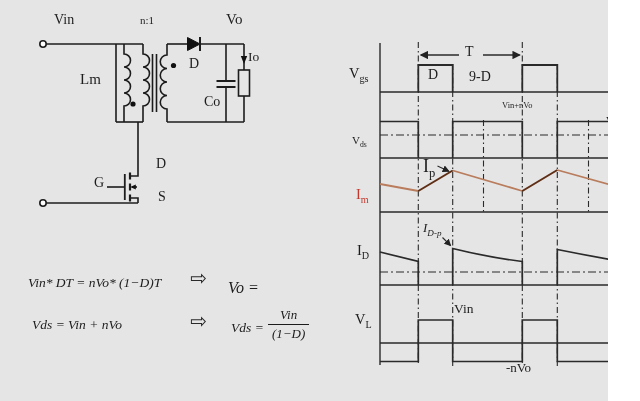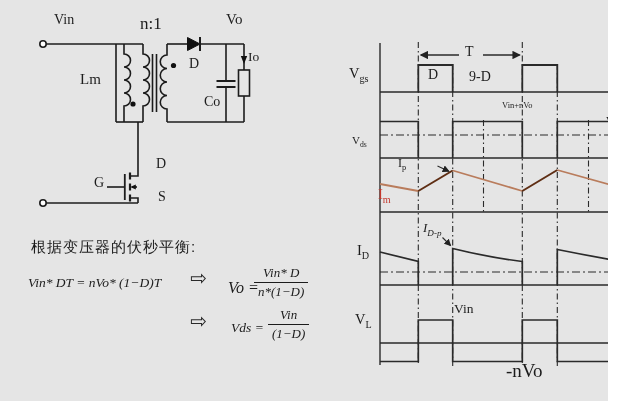--- a/index.html
+++ b/index.html
@@ -4,21 +4,21 @@
 <style>
   html,body{margin:0;padding:0;background:#fff;}
   #stage{
     position:relative;width:608px;height:401px;background:#e5e5e5;overflow:hidden;
     font-family:"Liberation Serif", serif;color:#1c1c1c;
   }
   #stage svg{position:absolute;left:0;top:0;}
   .lbl{position:absolute;white-space:nowrap;line-height:1;color:#1c1c1c;}
   .lbl sub{font-size:0.7em;line-height:1;}
   .ital{font-style:italic;text-align:right;}
-  .red{color:#c3372c;margin-left:22px;}
+  .red{color:#c3372c;}
   .cjk{font-family:"Liberation Sans", sans-serif;letter-spacing:1px;}
   .arrow{font-family:"DejaVu Sans", sans-serif;color:#2a2a2a;}
   .frac{position:absolute;display:inline-block;text-align:center;font-style:italic;}
   .frac .num{display:block;padding:0 4px 1px 4px;}
   .frac .den{display:block;border-top:1.3px solid #1c1c1c;padding:1px 4px 0 4px;}
 </style>
 </head>
 <body>
 
 <div id="stage">
@@ -105,57 +105,53 @@
 
       <path stroke-width="1.7" d="M380 252 L418.3 261.5 V285 M452.7 285 V248.5 Q487 257 522.3 261.5 V285 M557.3 285 V249.5 Q590 256 621.7 261.5"></path>
       <path stroke-width="1.1" stroke-dasharray="8 3 2 3" d="M380 272 H636"></path>
       <path stroke-width="1.1" d="M442.5 237.5 L450.5 245.5" marker-end="url(#ah)"></path>
 
       <path stroke-width="1.7" d="M380 361.5 H418.3 V320 H452.7 V361.5 H522.3 V320 H557.3 V361.5 H636"></path>
     </g>
   </svg>
 
   <span class="lbl" style="left:54px;top:13px;font-size:14px">Vin</span>
-  <span class="lbl" style="left:140px;top:15px;font-size:17px">n:1</span>
+  <span class="lbl" style="left:140px;top:15px;font-size:11px">n:1</span>
   <span class="lbl" style="left:226px;top:12px;font-size:15px">Vo</span>
   <span class="lbl" style="left:248px;top:50px;font-size:13.5px">Io</span>
   <span class="lbl" style="left:189px;top:57px;font-size:14px">D</span>
   <span class="lbl" style="left:80px;top:72px;font-size:15px">Lm</span>
   <span class="lbl" style="left:204px;top:95px;font-size:14px">Co</span>
   <span class="lbl" style="left:94px;top:176px;font-size:14px">G</span>
   <span class="lbl" style="left:156px;top:157px;font-size:14px">D</span>
   <span class="lbl" style="left:158px;top:190px;font-size:14px">S</span>
 
-  <span class="lbl cjk" style="left:31px;top:239px;font-size:15px">根据变压器的伏秒平衡:</span>
 
   <span class="lbl ital" style="left:28px;top:276px;font-size:13.5px">Vin* DT = nVo* (1−D)T</span>
   <span class="lbl arrow" style="left:190px;top:268px;font-size:20px">⇨</span>
   <span class="lbl ital" style="left:228px;top:280px;font-size:16px">Vo =</span>
-  <span class="frac" style="left:254px;top:265px;font-size:13px">
-    <span class="num">Vin* D</span>
-    <span class="den">n*(1−D)</span>
-  </span>
 
+  <span class="lbl ital" style="left:32px;top:318px;font-size:13.5px">Vds = Vin + nVo</span>
   <span class="lbl arrow" style="left:190px;top:311px;font-size:20px">⇨</span>
   <span class="lbl ital" style="left:231px;top:321px;font-size:13.5px">Vds =</span>
   <span class="frac" style="left:268px;top:307px;font-size:13px">
     <span class="num">Vin</span>
     <span class="den">(1−D)</span>
   </span>
 
   <span class="lbl" style="left:349px;top:66px;font-size:14.5px"><span>V</span><sub>gs</sub></span>
   <span class="lbl" style="left:352px;top:135px;font-size:11px"><span>V</span><sub>ds</sub></span>
   <span class="lbl red" style="left:356px;top:187px;font-size:14.5px"><span>I</span><sub>m</sub></span>
   <span class="lbl" style="left:357px;top:243px;font-size:14.5px"><span>I</span><sub>D</sub></span>
   <span class="lbl" style="left:355px;top:312px;font-size:14.5px"><span>V</span><sub>L</sub></span>
 
   <span class="lbl" style="left:465px;top:45px;font-size:14px">T</span>
   <span class="lbl" style="left:428px;top:68px;font-size:14px">D</span>
   <span class="lbl" style="left:469px;top:70px;font-size:14px">9-D</span>
   <span class="lbl" style="left:502px;top:101px;font-size:8.5px">Vin+nVo</span>
   <span class="lbl" style="left:606px;top:116px;font-size:10px">Vin</span>
-  <span class="lbl" style="left:398px;top:157px;font-size:12px"><span>I</span><sub>p</sub></span>
+  <span class="lbl" style="left:423px;top:157px;font-size:18px"><span>I</span><sub>p</sub></span>
   <span class="lbl ital" style="left:423px;top:221px;font-size:13px"><span>I</span><sub>D-p</sub></span>
   <span class="lbl" style="left:620px;top:271px;font-size:10px">Io</span>
   <span class="lbl" style="left:454px;top:302px;font-size:13.5px">Vin</span>
-  <span class="lbl" style="left:506px;top:361px;font-size:19px">-nVo</span>
+  <span class="lbl" style="left:506px;top:361px;font-size:13px">-nVo</span>
 
 </div>
 
 </body></html>

